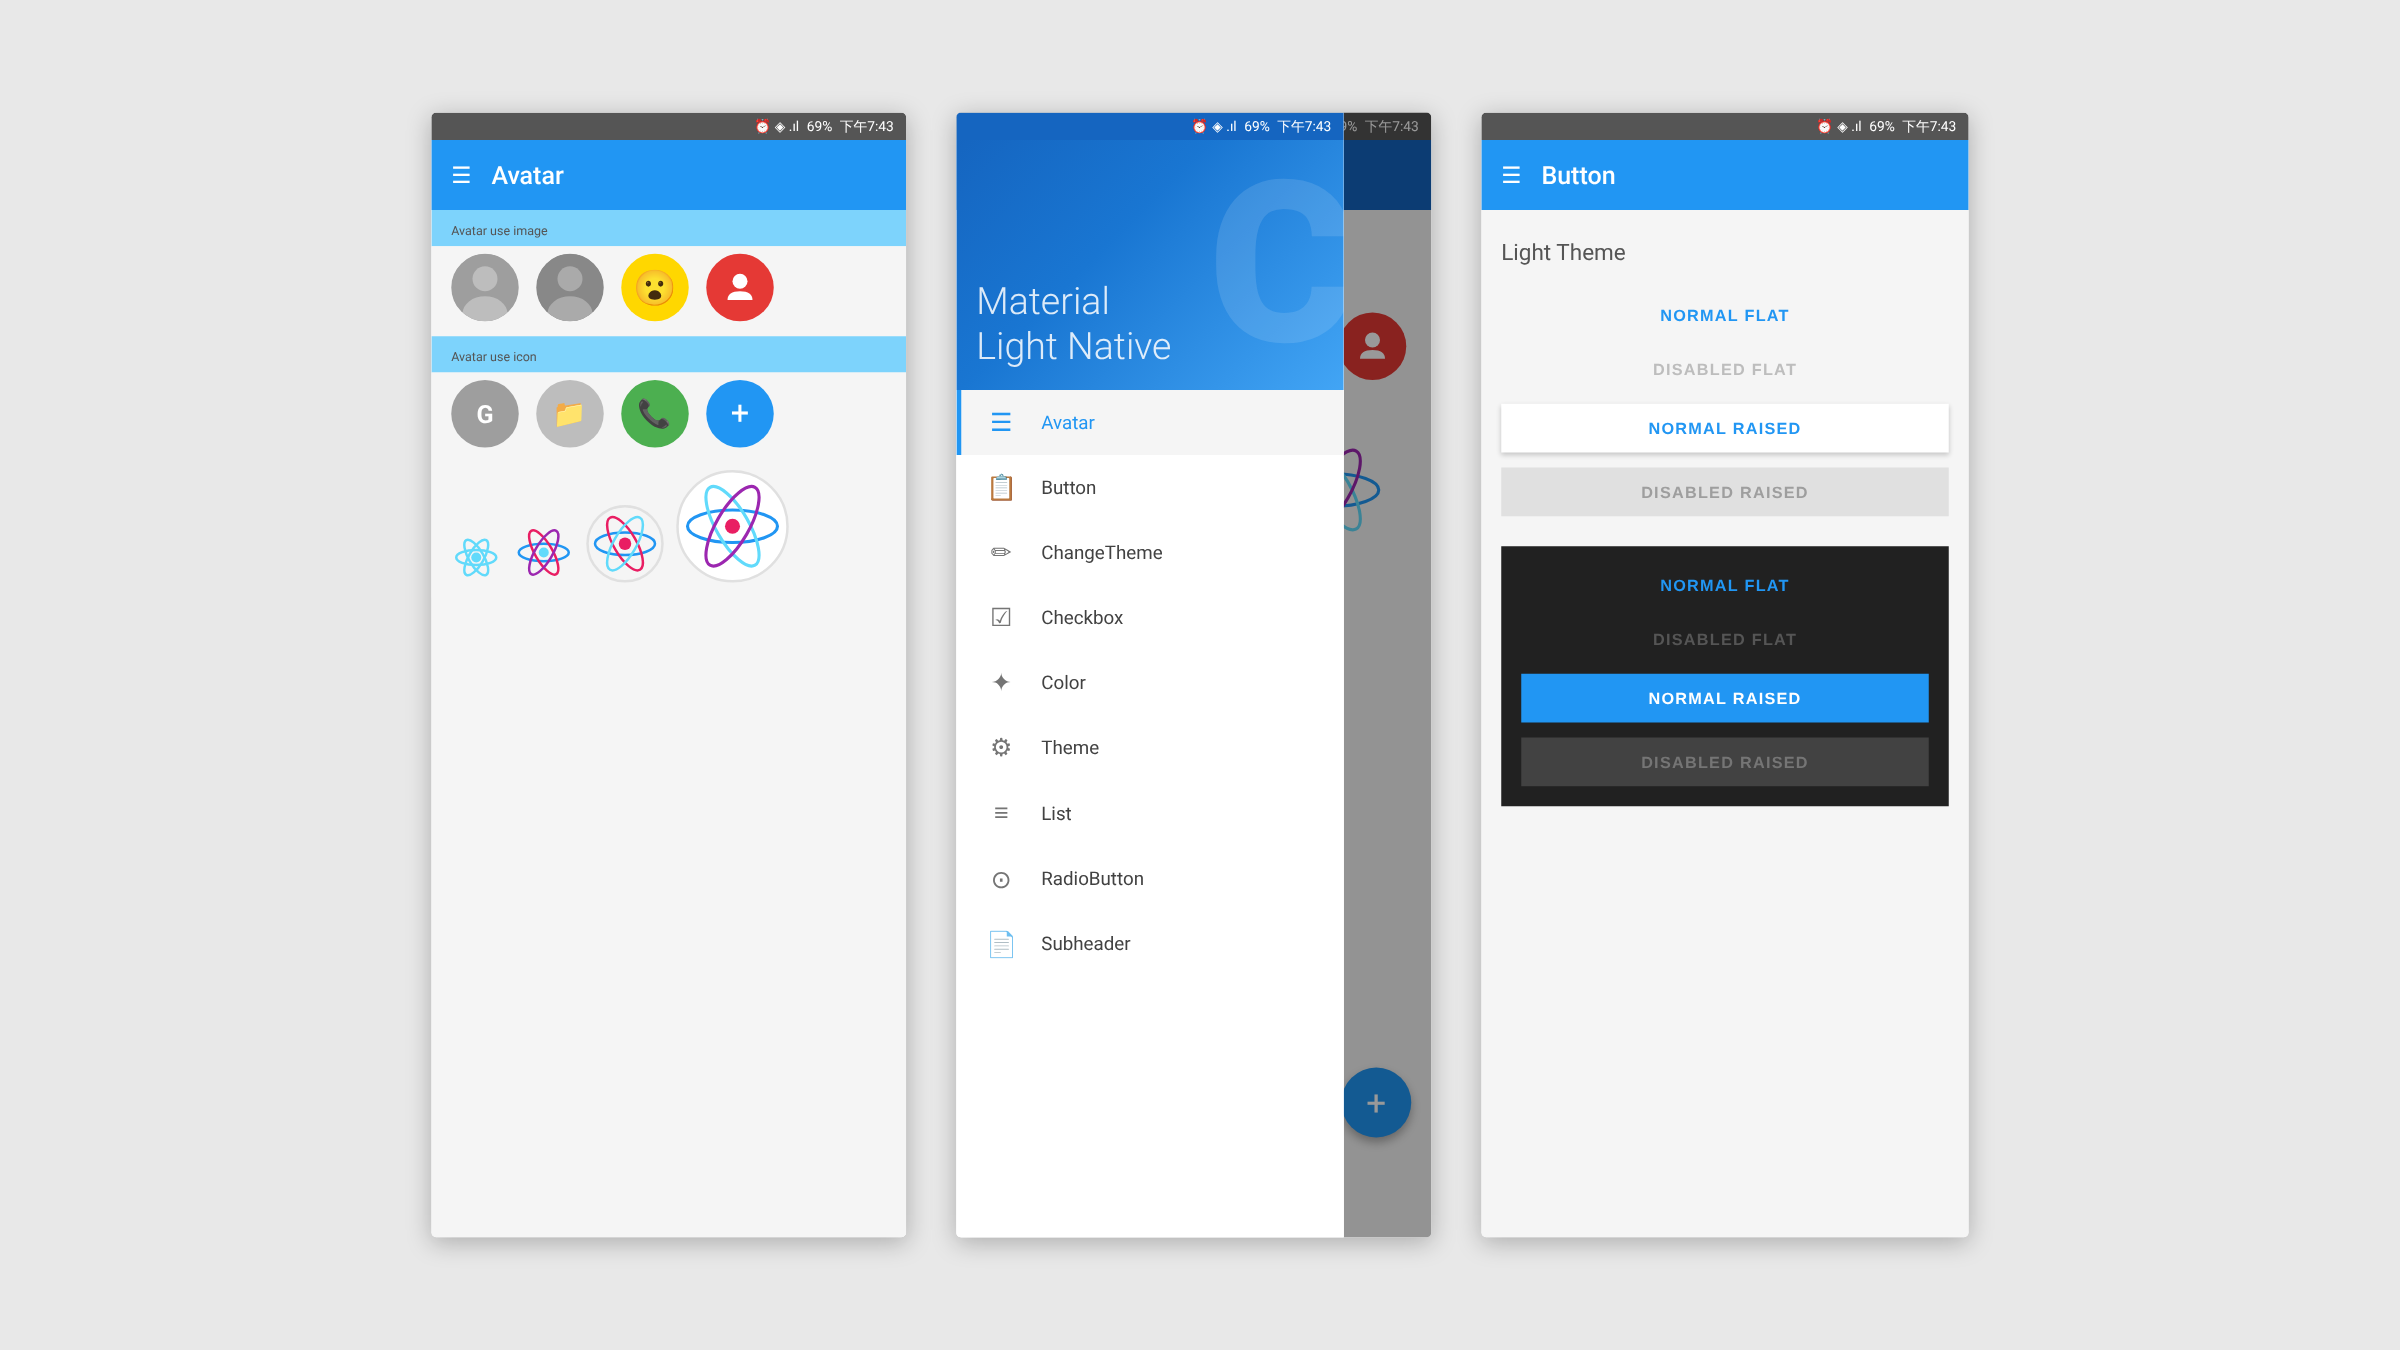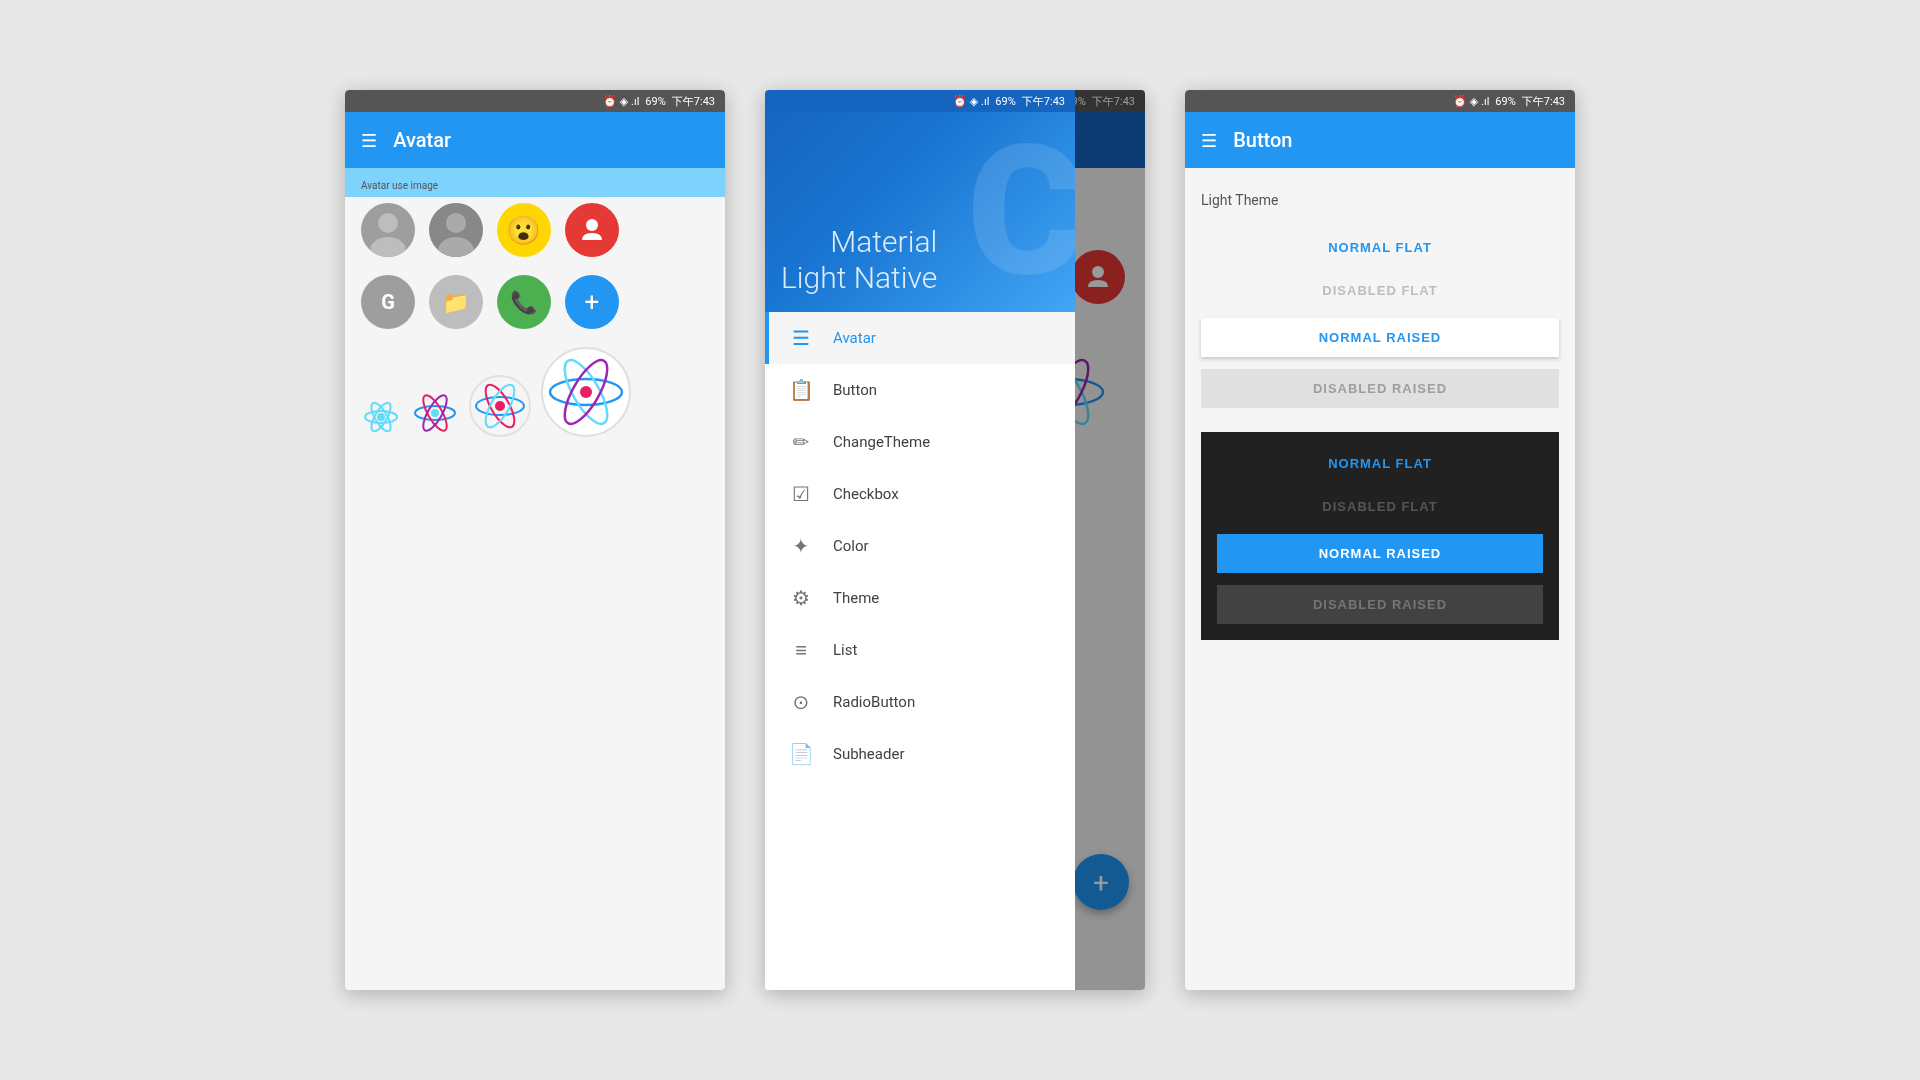--- a/index.html
+++ b/index.html
@@ -169,21 +169,20 @@
       flex-shrink: 0;
     }
 
     .drawer-header-text {
       color: rgba(255,255,255,0.85);
       font-size: 30px;
       font-weight: 300;
       line-height: 1.2;
       z-index: 2;
       position: relative;
-      text-align: right;
     }
 
     .drawer-header-bg-letter {
       position: absolute;
       right: -10px;
       top: 10px;
       font-size: 180px;
       font-weight: 900;
       color: rgba(255,255,255,0.12);
       line-height: 1;
@@ -231,21 +230,21 @@
     .button-content {
       flex: 1;
       background: #f5f5f5;
       padding: 16px;
       display: flex;
       flex-direction: column;
       gap: 0;
     }
 
     .theme-section-label {
-      font-size: 14px;
+      font-size: 18px;
       color: #555;
       padding: 8px 0;
     }
 
     .light-theme-area {
       background: #f5f5f5;
       padding: 16px 0;
       display: flex;
       flex-direction: column;
       align-items: center;
@@ -398,20 +397,21 @@
         <div class="avatar-emoji">😮</div>
 
         <div class="avatar-red">
           <svg width="30" height="30" viewBox="0 0 30 30">
             <circle cx="15" cy="10" r="6" fill="white"></circle>
             <path d="M5 25 Q5 18 15 18 Q25 18 25 25" fill="white"></path>
           </svg>
         </div>
       </div>
 
+      <div class="section-label">Avatar use icon</div>
       <div class="avatar-row">
         <div class="avatar-icon-g">G</div>
         <div class="avatar-icon-folder">📁</div>
         <div class="avatar-icon-phone">📞</div>
         <div class="avatar-icon-add">+</div>
       </div>
 
       <div class="size-row">
 
         <div style="width:40px;height:40px;display:flex;align-items:center;justify-content:center;">

